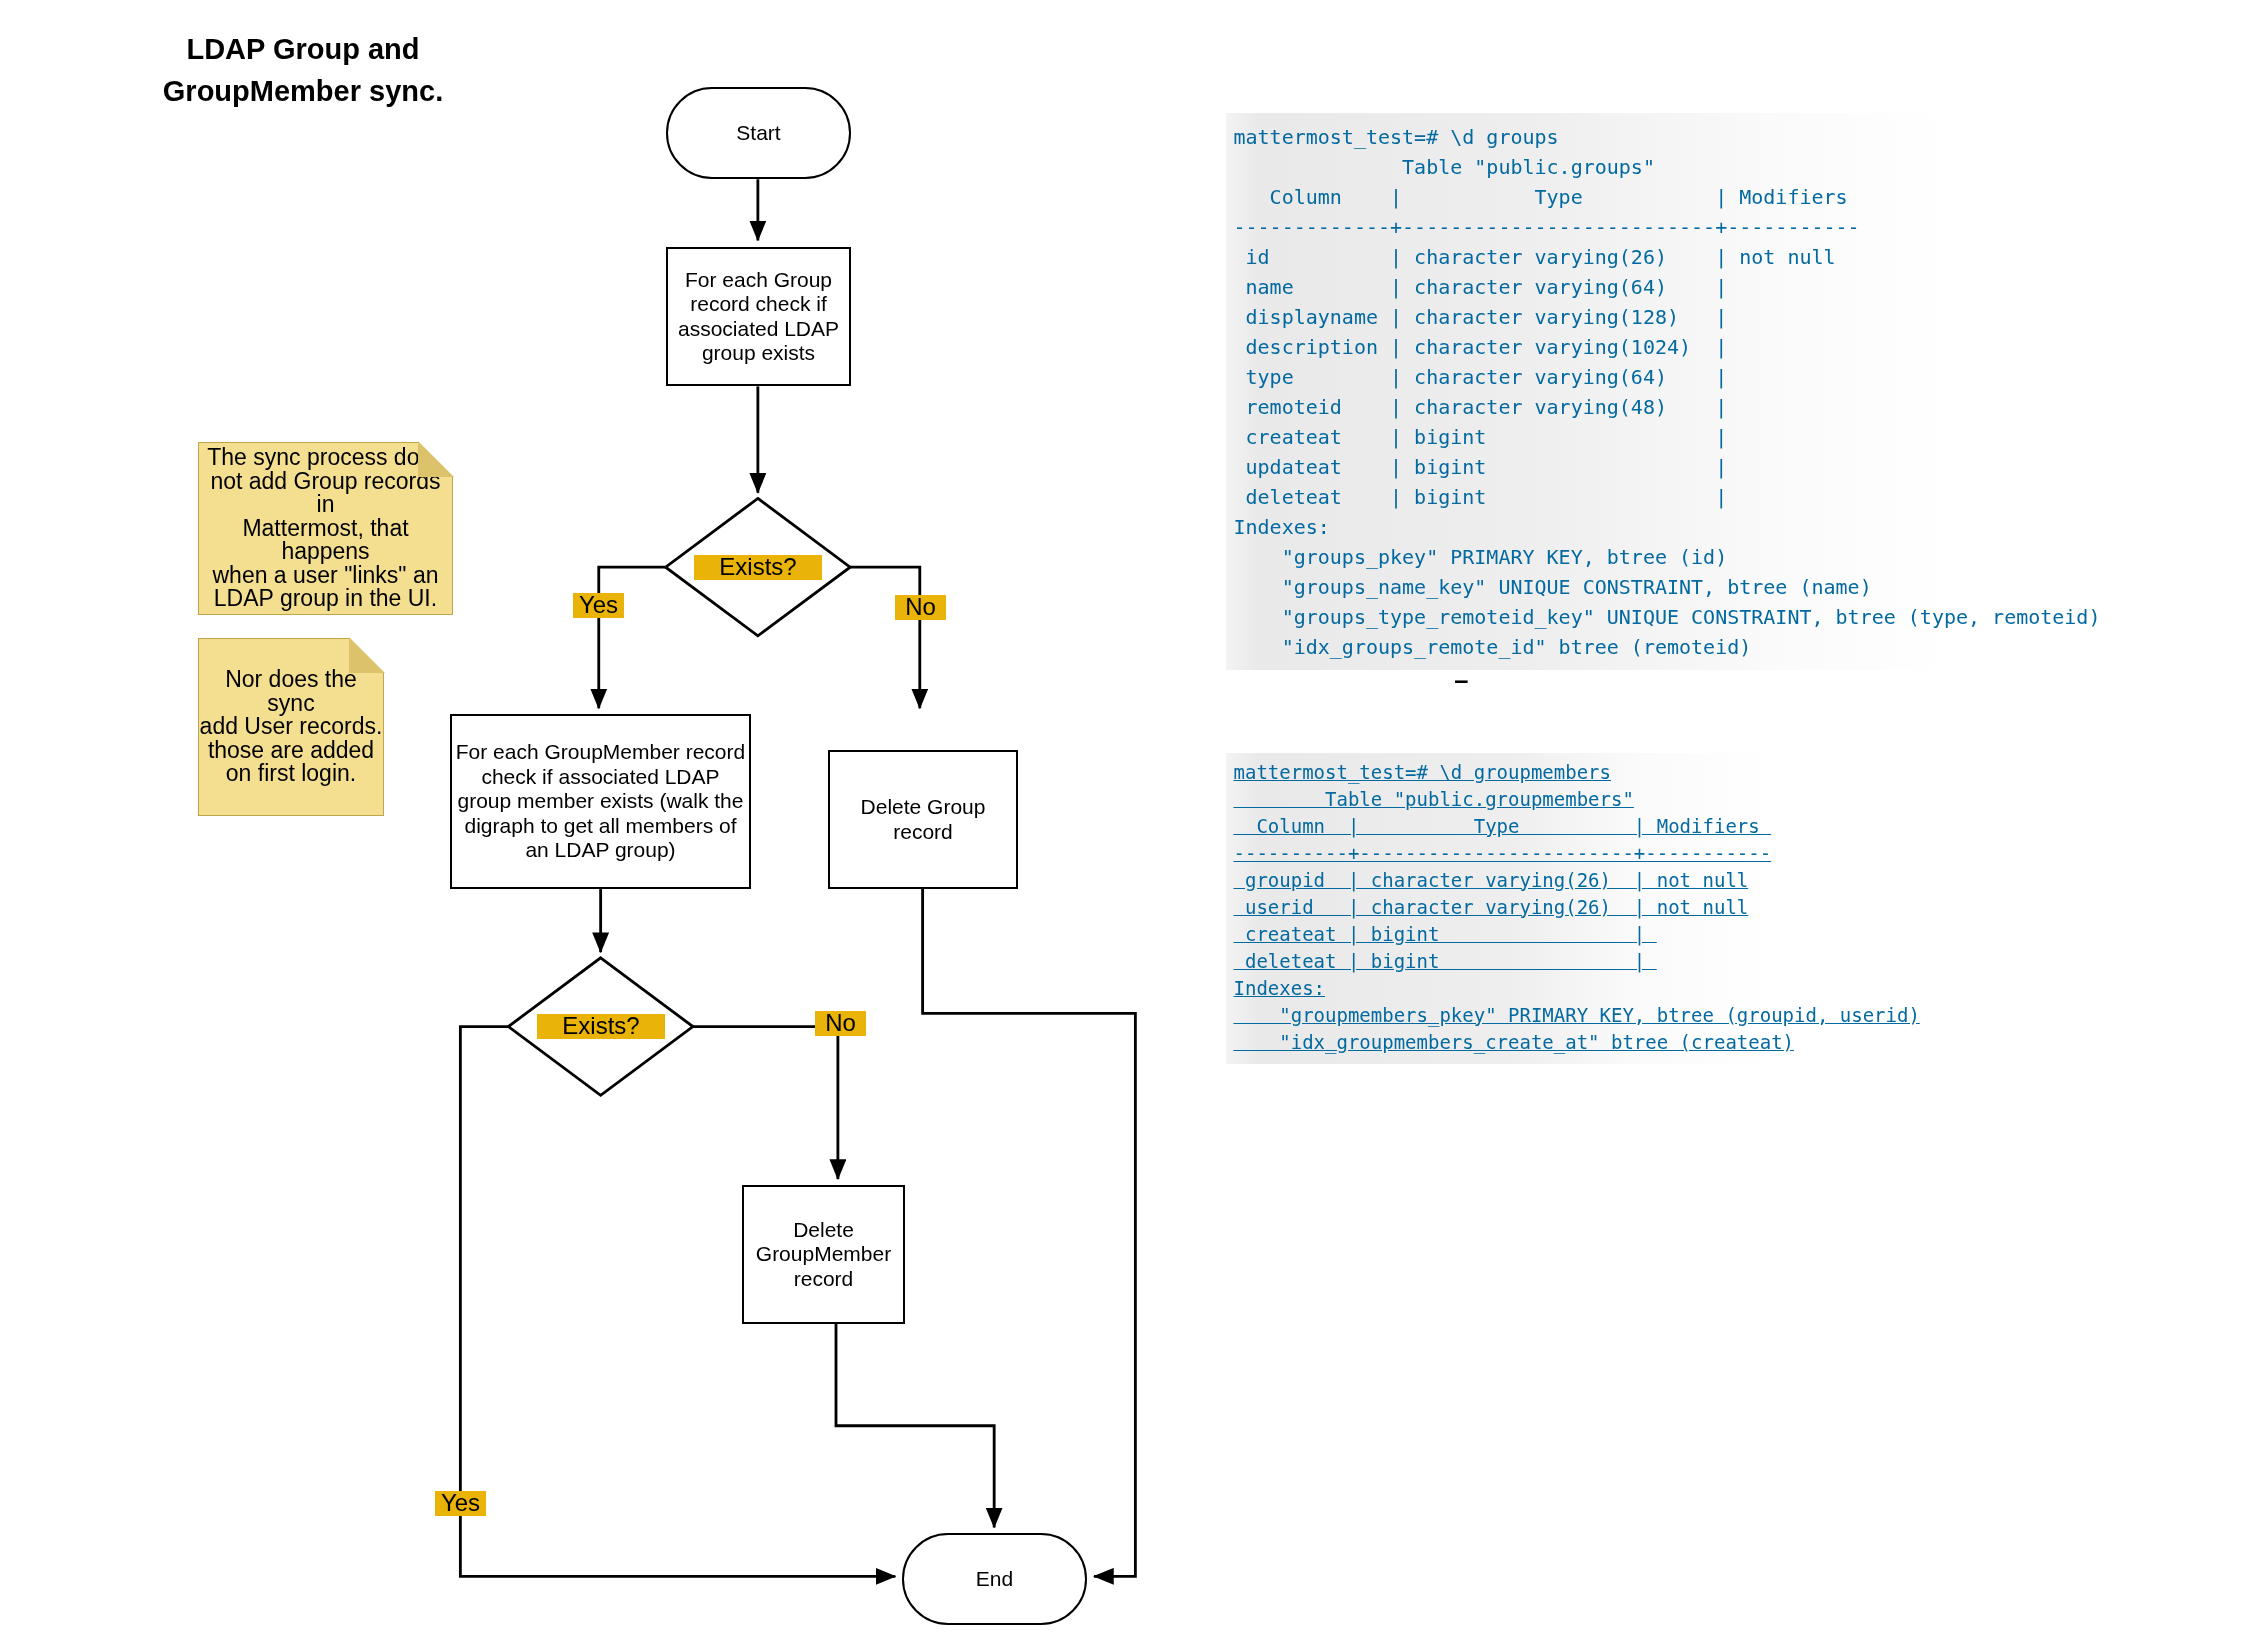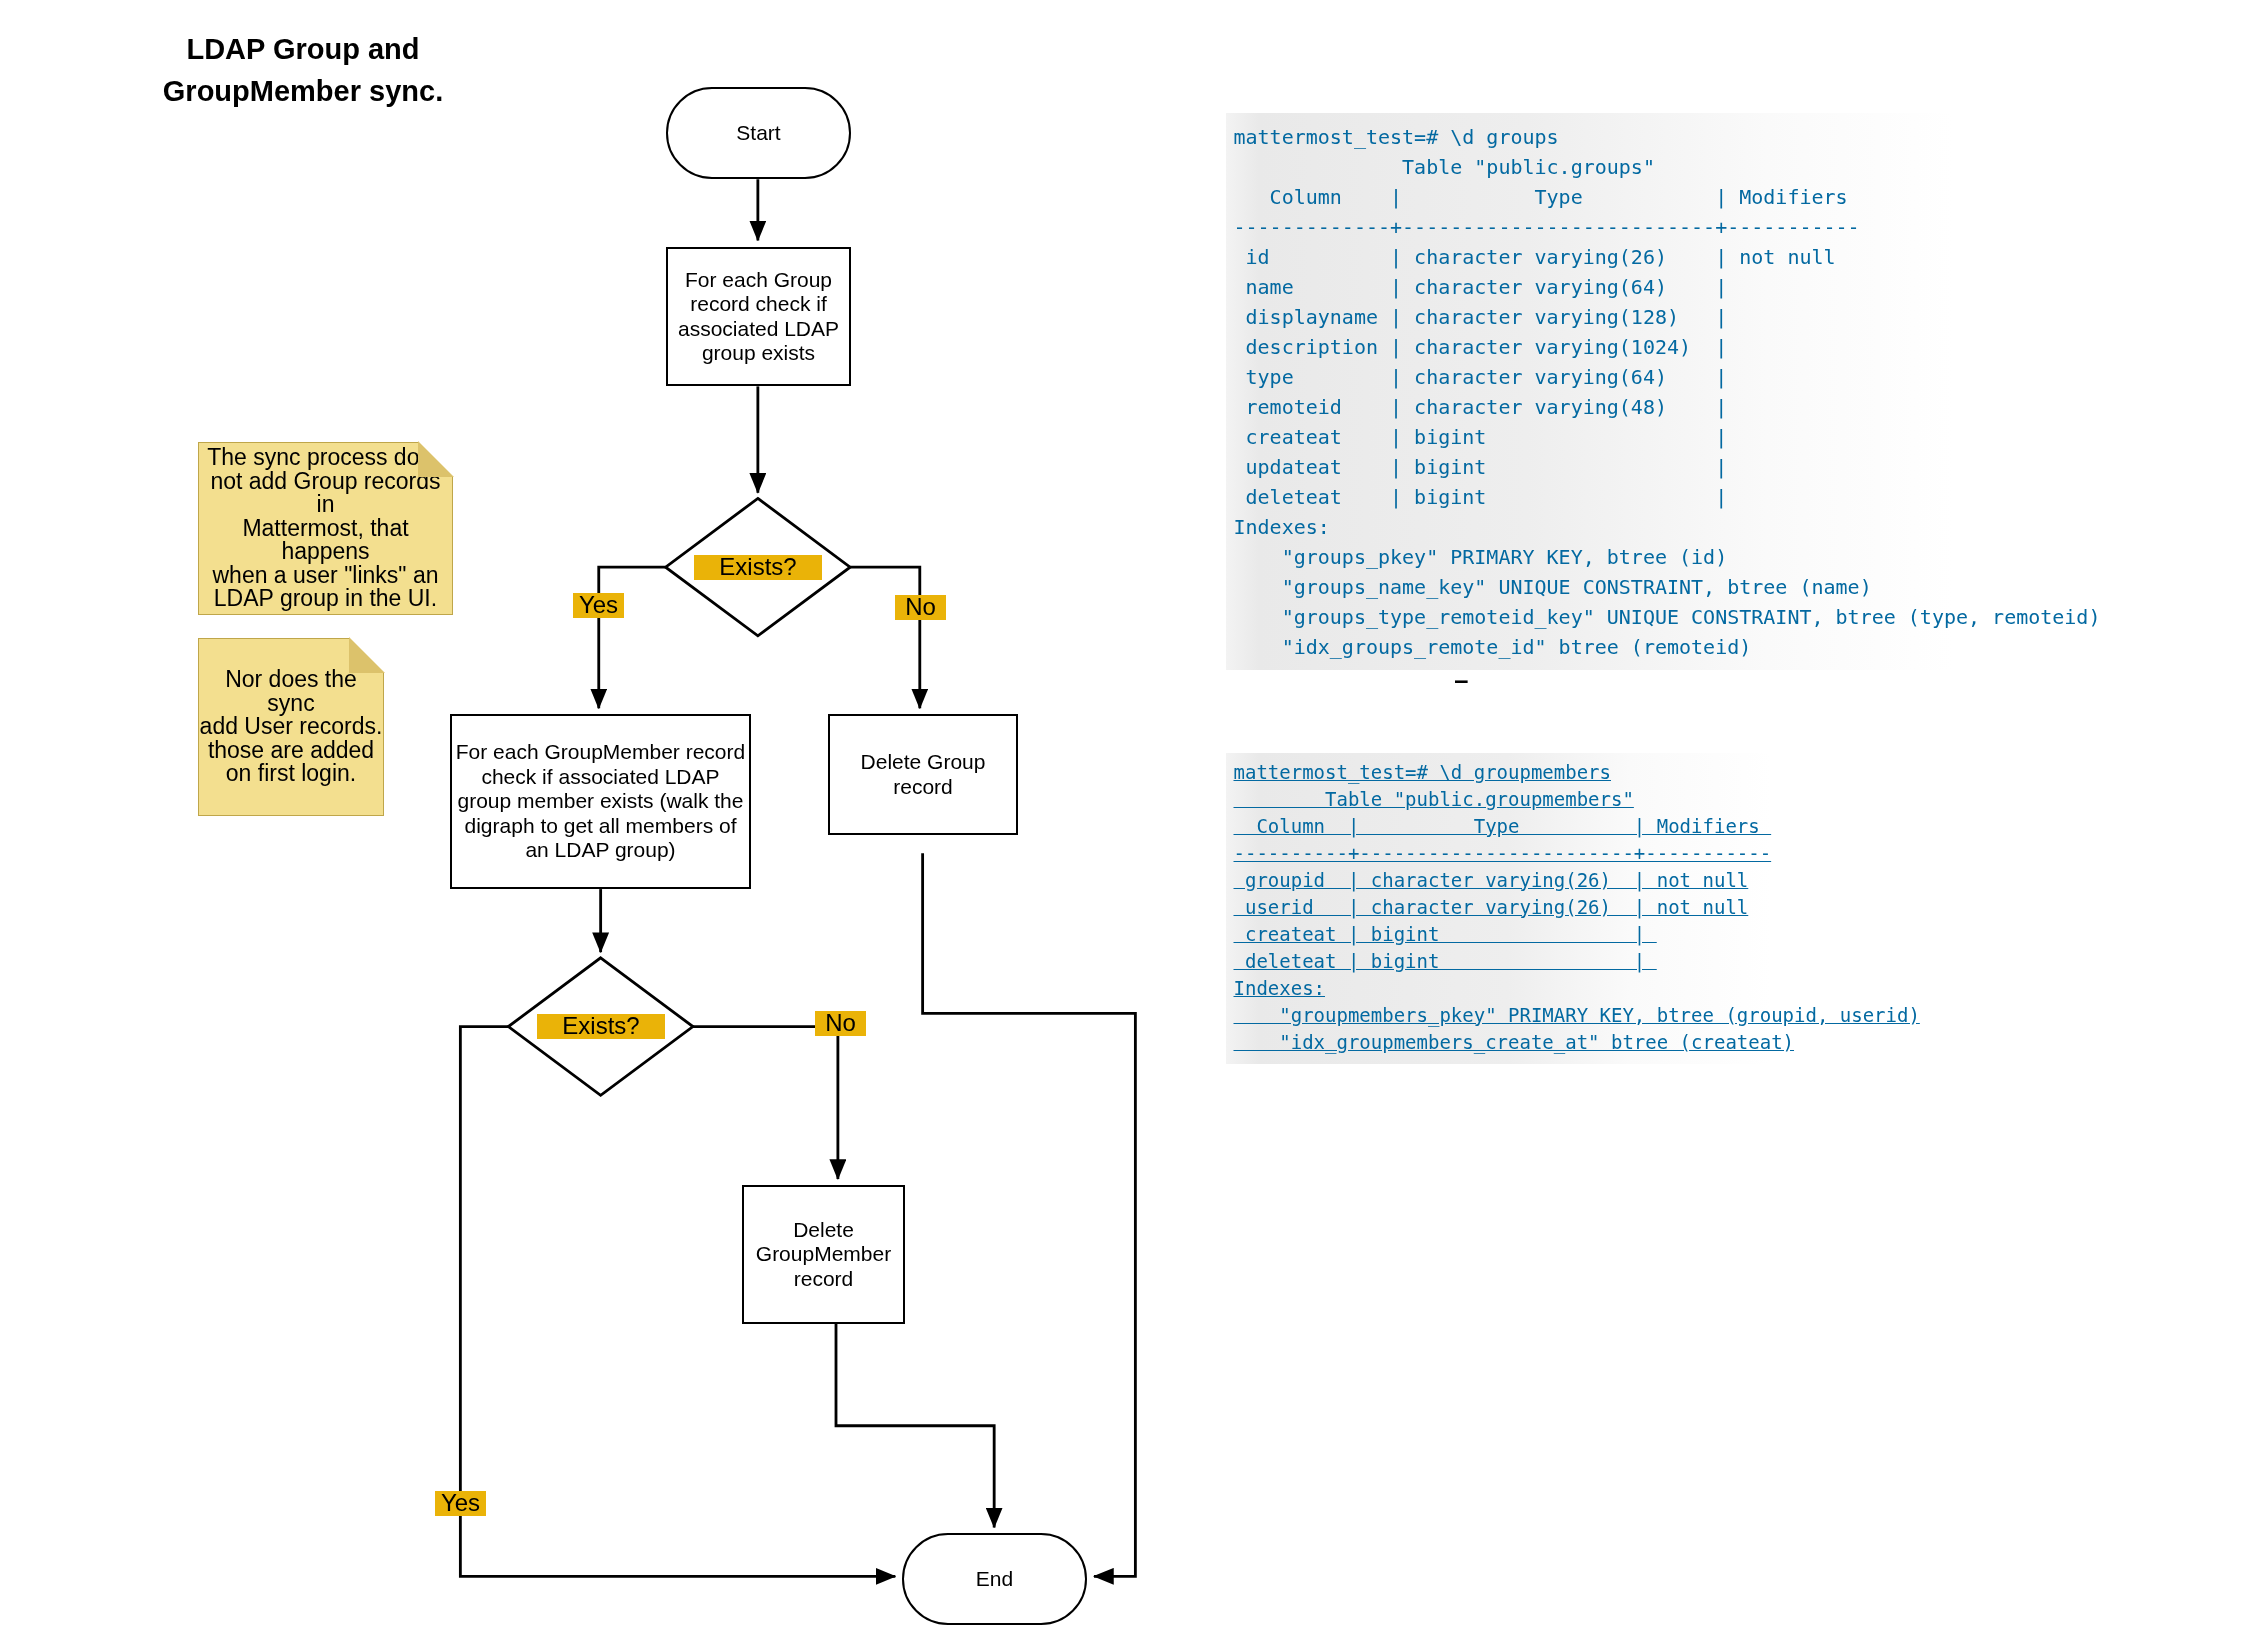--- a/index.html
+++ b/index.html
@@ -72,21 +72,21 @@
 
   <div class="edge-label" style="left:573px;top:593px;width:51px;">Yes</div>
   <div class="edge-label" style="left:895px;top:595px;width:51px;">No</div>
 
   <div class="node" style="left:450px;top:714px;width:301px;height:175px;">For each GroupMember record
 check if associated LDAP
 group member exists (walk the
 digraph to get all members of
 an LDAP group)</div>
 
-  <div class="node" style="left:828px;top:714px;width:190px;height:121px;">Delete Group
+  <div class="node" style="left:828px;top:750px;width:190px;height:139px;">Delete Group
 record</div>
 
   <div class="edge-label" style="left:537px;top:1014px;width:128px;">Exists?</div>
 
   <div class="edge-label" style="left:815px;top:1011px;width:51px;">No</div>
   <div class="edge-label" style="left:435px;top:1491px;width:51px;">Yes</div>
 
   <div class="node" style="left:742px;top:1185px;width:163px;height:139px;">Delete
 GroupMember
 record</div>

